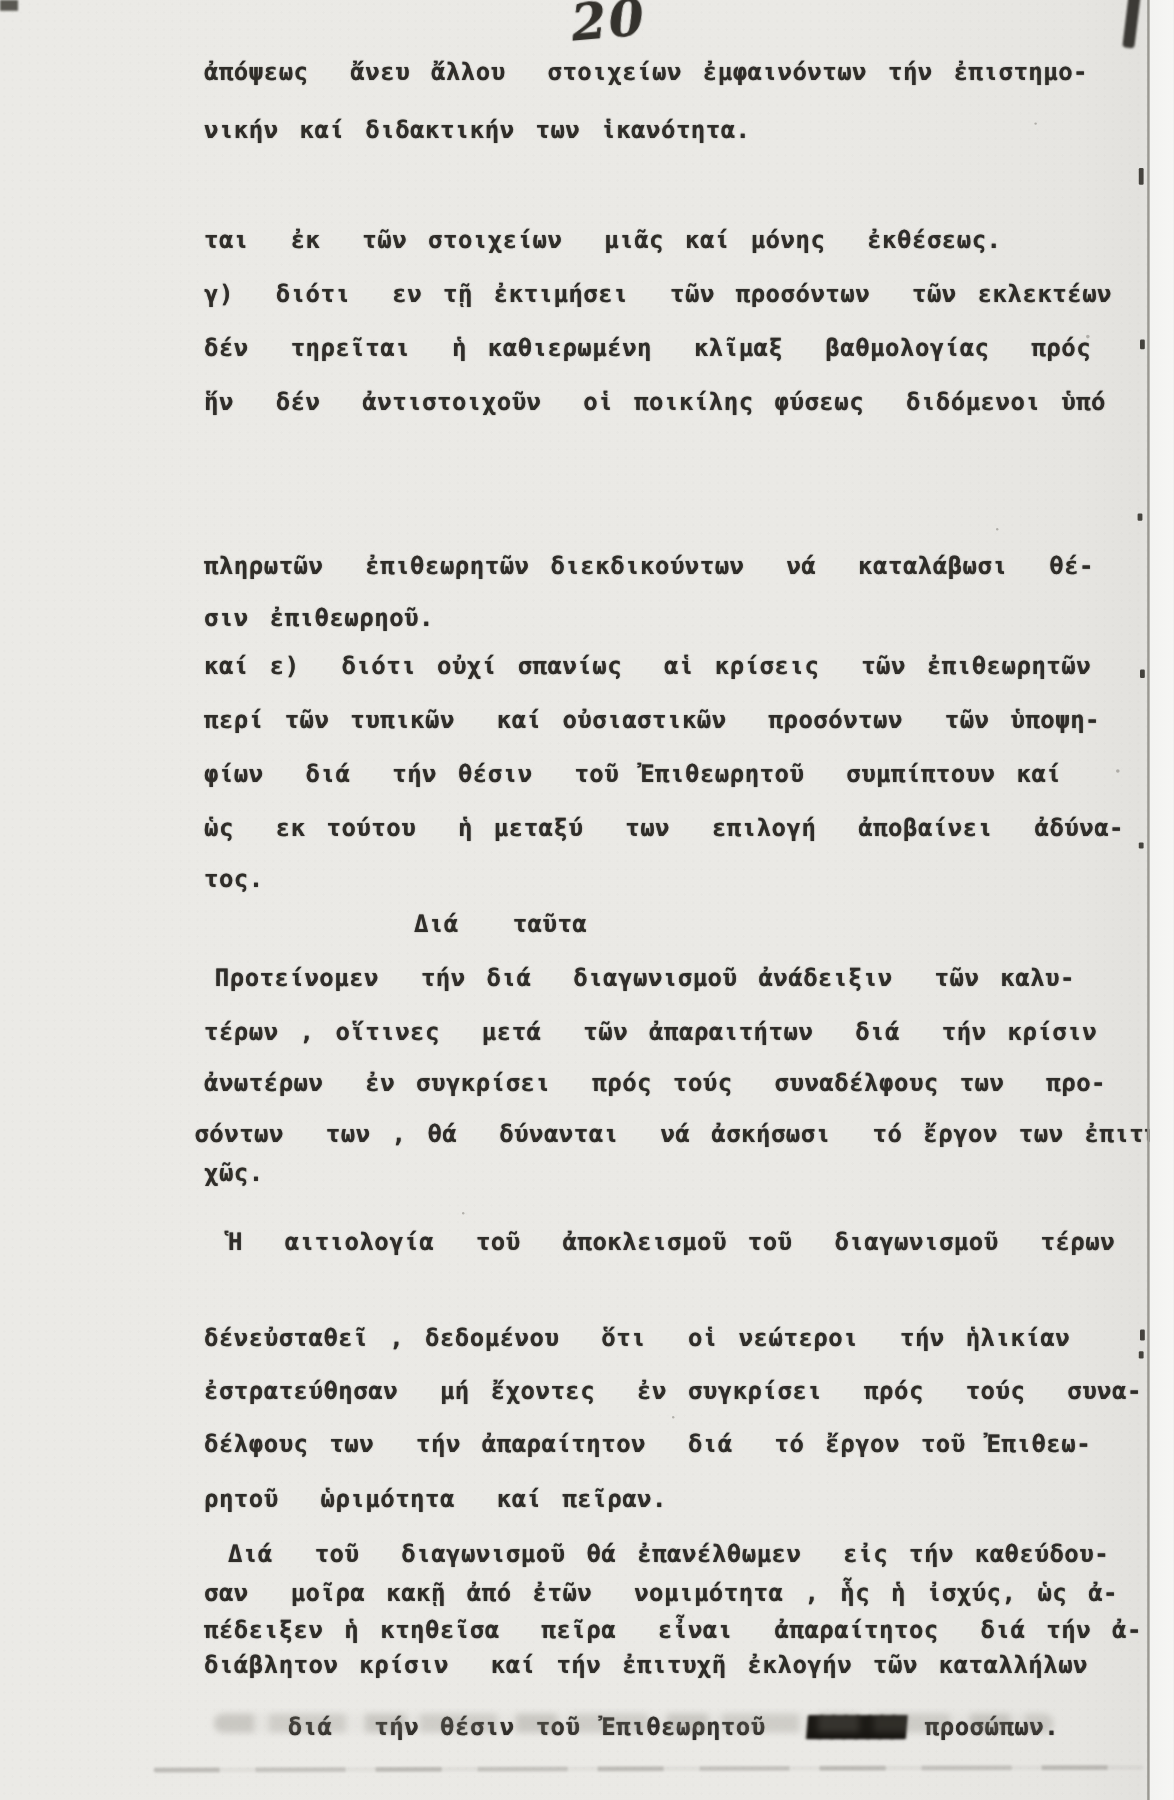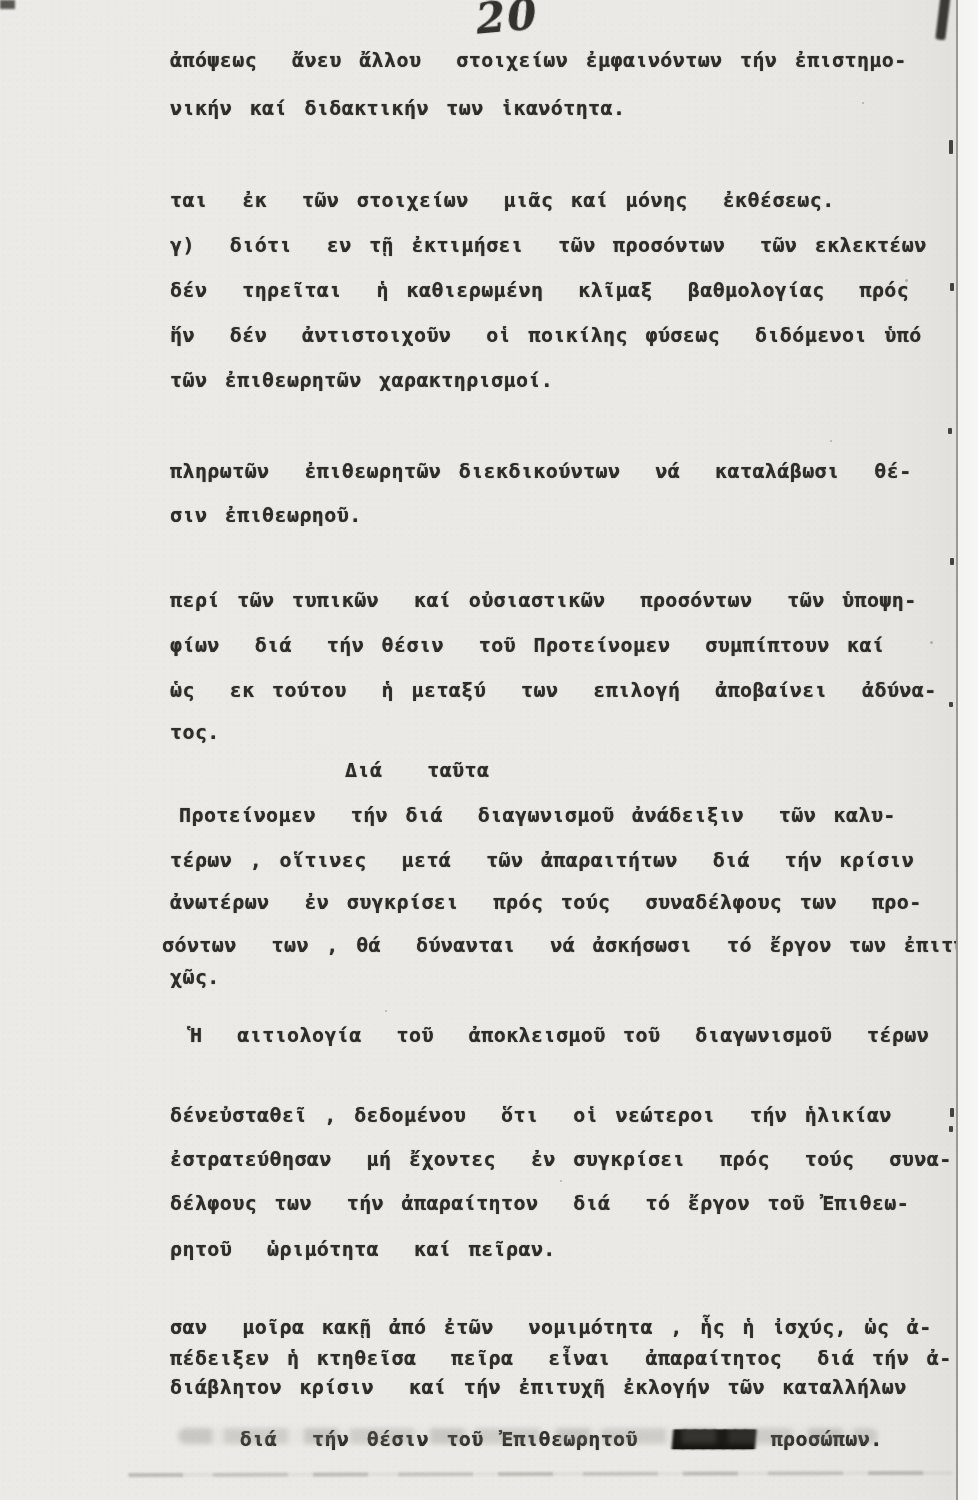--- a/index.html
+++ b/index.html
@@ -80,44 +80,45 @@
   <div class="page-number">20</div>
 
   <div class="tline" style="top:48px">ἀπόψεως  ἄνευ ἄλλου  στοιχείων ἐμφαινόντων τήν ἐπιστημο-</div>
   <div class="tline" style="top:96px">νικήν καί διδακτικήν των ἱκανότητα.</div>
 
   <div class="tline" style="top:188px">ται  ἐκ  τῶν στοιχείων  μιᾶς καί μόνης  ἐκθέσεως.</div>
 
   <div class="tline" style="top:233px">γ)  διότι  εν τῇ ἐκτιμήσει  τῶν προσόντων  τῶν εκλεκτέων</div>
   <div class="tline" style="top:278px">δέν  τηρεῖται  ἡ καθιερωμένη  κλῖμαξ  βαθμολογίας  πρός</div>
   <div class="tline" style="top:323px">ἥν  δέν  ἀντιστοιχοῦν  οἱ ποικίλης φύσεως  διδόμενοι ὑπό</div>
-  <div class="tline" style="top:368px">τῶν ἐπιθεωρητῶν χαρακτηρισμοί.</div>
 
   <div class="tline" style="top:459px">πληρωτῶν  ἐπιθεωρητῶν διεκδικούντων  νά  καταλάβωσι  θέ-</div>
   <div class="tline" style="top:503px">σιν ἐπιθεωρηοῦ.</div>
 
+  <div class="tline" style="top:543px">καί ε)  διότι οὐχί σπανίως  αἱ κρίσεις  τῶν ἐπιθεωρητῶν</div>
   <div class="tline" style="top:588px">περί τῶν τυπικῶν  καί οὐσιαστικῶν  προσόντων  τῶν ὑποψη-</div>
-  <div class="tline" style="top:633px">φίων  διά  τήν θέσιν  τοῦ Προτείνομεν  συμπίπτουν καί</div>
+  <div class="tline" style="top:633px">φίων  διά  τήν θέσιν  τοῦ Ἐπιθεωρητοῦ  συμπίπτουν καί</div>
   <div class="tline" style="top:678px">ὡς  εκ τούτου  ἡ μεταξύ  των  επιλογή  ἀποβαίνει  ἀδύνα-</div>
   <div class="tline" style="top:720px">τος.</div>
 
   <div class="tline head" style="top:758px">Διά  ταῦτα</div>
 
   <div class="tline ind1" style="top:803px">Προτείνομεν  τήν διά  διαγωνισμοῦ ἀνάδειξιν  τῶν καλυ-</div>
   <div class="tline" style="top:848px">τέρων , οἵτινες  μετά  τῶν ἀπαραιτήτων  διά  τήν κρίσιν</div>
   <div class="tline" style="top:890px">ἀνωτέρων  ἐν συγκρίσει  πρός τούς  συναδέλφους των  προ-</div>
   <div class="tline outd" style="top:933px">σόντων  των , θά  δύνανται  νά ἀσκήσωσι  τό ἔργον των ἐπιτυ-</div>
   <div class="tline" style="top:965px">χῶς.</div>
 
   <div class="tline ind2" style="top:1023px">Ἡ  αιτιολογία  τοῦ  ἀποκλεισμοῦ τοῦ  διαγωνισμοῦ  τέρων</div>
   <div class="tline" style="top:1103px">δένεὐσταθεῖ , δεδομένου  ὅτι  οἱ νεώτεροι  τήν ἡλικίαν</div>
   <div class="tline" style="top:1191px">δέλφους των  τήν ἀπαραίτητον  διά  τό ἔργον τοῦ Ἐπιθεω-</div>
   <div class="tline" style="top:1147px">ἐστρατεύθησαν  μή ἔχοντες  ἐν συγκρίσει  πρός  τούς  συνα-</div>
   <div class="tline" style="top:1237px">ρητοῦ  ὡριμότητα  καί πεῖραν.</div>
 
+  <div class="tline ind2" style="top:1283px">Διά  τοῦ  διαγωνισμοῦ θά ἐπανέλθωμεν  εἰς τήν καθεύδου-</div>
   <div class="tline" style="top:1315px">σαν  μοῖρα κακῇ ἀπό ἐτῶν  νομιμότητα , ἧς ἡ ἰσχύς, ὡς ἀ-</div>
   <div class="tline" style="top:1346px">πέδειξεν ἡ κτηθεῖσα  πεῖρα  εἶναι  ἀπαραίτητος  διά τήν ἀ-</div>
   <div class="tline" style="top:1375px">διάβλητον κρίσιν  καί τήν ἐπιτυχῆ ἐκλογήν τῶν καταλλήλων</div>
   <div class="tline" style="top:1403px">
     <span>διά  τήν θέσιν τοῦ Ἐπιθεωρητοῦ  </span><span class="redacted">████████</span><span> προσώπων.</span>
   </div>
 
   <div class="ghost-line"></div>
   <div class="scratch-line"></div>
 

